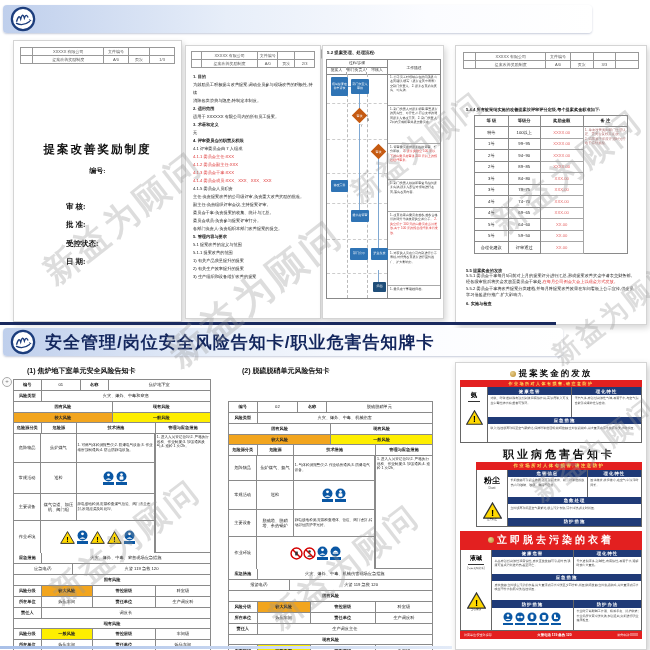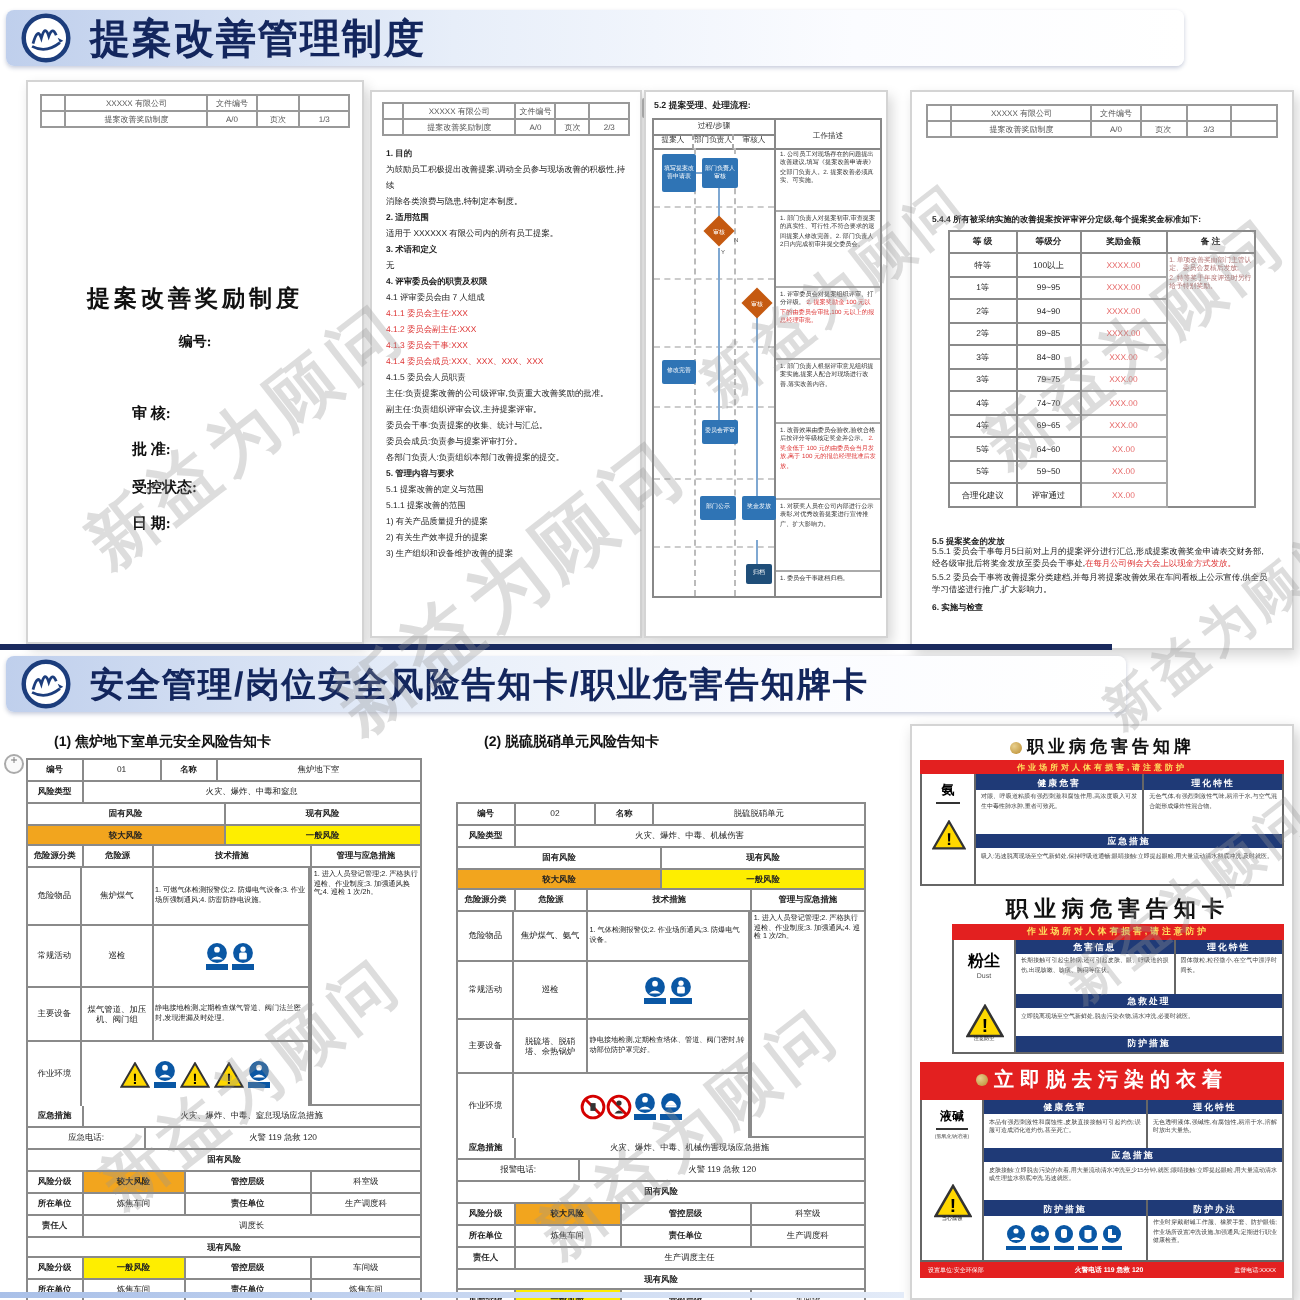--- a/index.html
+++ b/index.html
@@ -54,21 +54,20 @@
 
 <div class="band" style="left:3px;top:5px;width:582px;">
   <span style="display:inline-flex;">
       <svg width="26" height="26" viewBox="0 0 28 28">
         <circle cx="14" cy="14" r="12" fill="#fff" stroke="#1c3d7c" stroke-width="2.4"></circle>
         <path d="M7 17 Q9.5 8 11.5 14 Q13.5 6.5 15.5 13 Q17.5 7.5 19.5 12.5" stroke="#1c3d7c" fill="none" stroke-width="1.5"></path>
         <path d="M6.5 18.5 Q14 22.5 21.5 16.5" stroke="#1c3d7c" fill="none" stroke-width="1.5"></path>
         <path d="M21.5 16.5 l-1.2-2.6 3 1.6 z" fill="#1c3d7c"></path>
       </svg>
     </span>
-  <span class="ttl" style="font-size:20px;">提案改善管理制度</span>
 </div>
 
 <div class="page" style="left:13px;top:40px;width:167px;height:280px;">
   <div class="ph" style="margin:6px 6px 0 6px;grid-template-columns:8% 46% 16% 14% 16%;">
     <div></div>
       <div>XXXXX 有限公司</div>
       <div>文件编号</div>
       <div></div>
       <div></div>
     <div></div>
@@ -589,21 +588,21 @@
         <div class="bold">管控层级</div>
         <div>车间级</div>
       </div>
 
   </div>
 </div>
 
 <div class="page" style="left:455px;top:362px;width:190px;height:286px;box-shadow:2px 3px 7px rgba(0,0,0,.2);">
 
   <div style="margin:5px 4px 0 4px;">
-    <div style="text-align:center;font-size:8.5px;font-weight:bold;color:#111;letter-spacing:2px;"><span class="goldot"></span><span>职业病危害告知牌</span></div>
+    <div style="text-align:center;font-size:8.5px;font-weight:bold;color:#111;letter-spacing:2px;"><span class="goldot"></span><span>提案奖金的发放</span></div>
     <div class="redstrip">作业场所对人体有损害,请注意防护</div>
     <div style="display:grid;grid-template-columns:27px 1fr;border:0.8px solid #666;border-top:none;">
       <div style="border-right:0.8px solid #666;display:flex;flex-direction:column;align-items:center;">
         <div style="font-size:6.5px;font-weight:bold;margin-top:4px;border-bottom:1px solid #333;padding:0 3px 1px 3px;">氨</div>
         <div style="margin-top:8px;"><svg width="17" height="15" viewBox="0 0 24 21">
               <path d="M12 1 L23 20 L1 20 Z" fill="#ffd800" stroke="#333" stroke-width="1.6"></path>
               <text x="12" y="17.5" font-size="12" text-anchor="middle" font-weight="bold">!</text>
             </svg></div>
       </div>
       <div>

